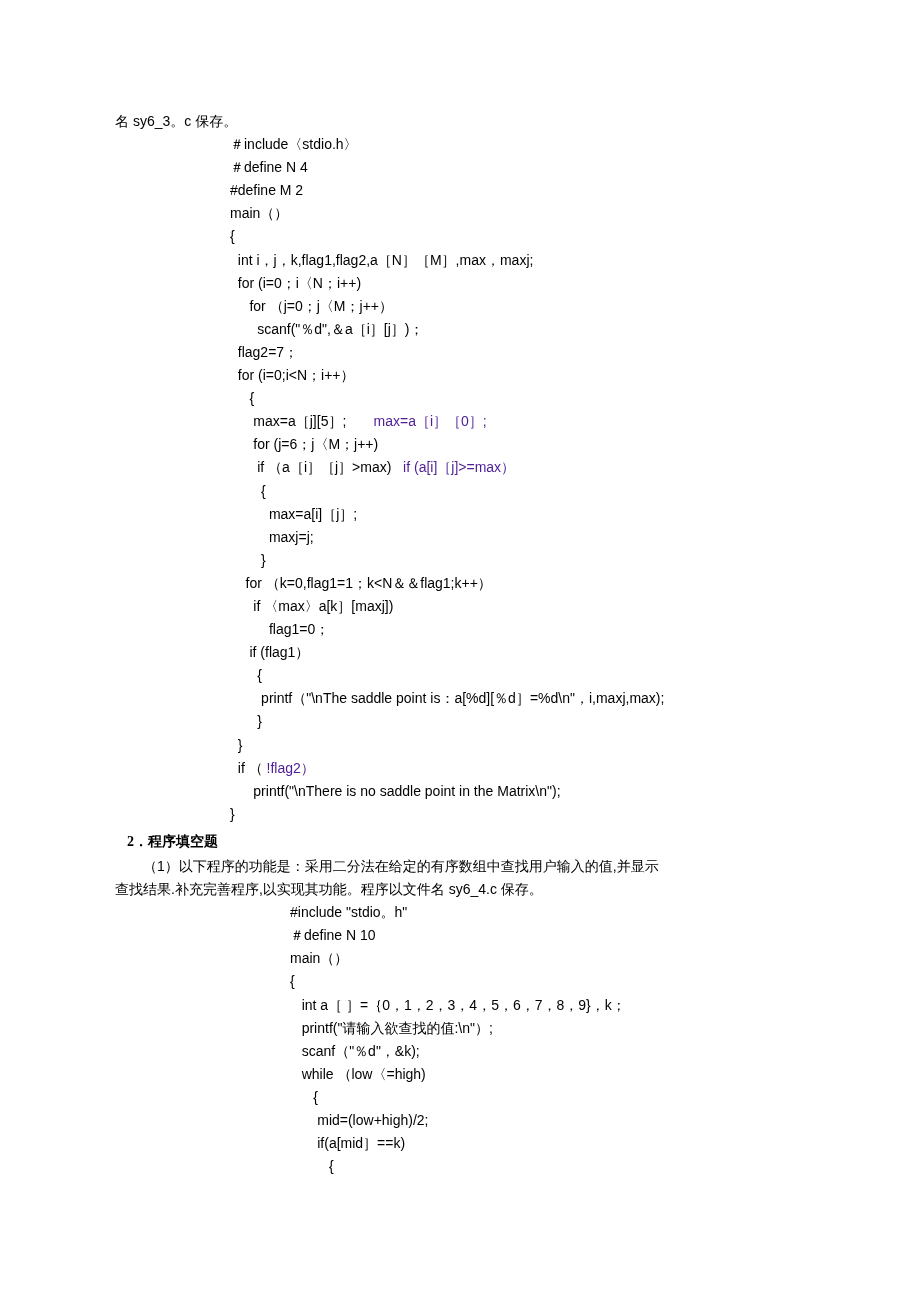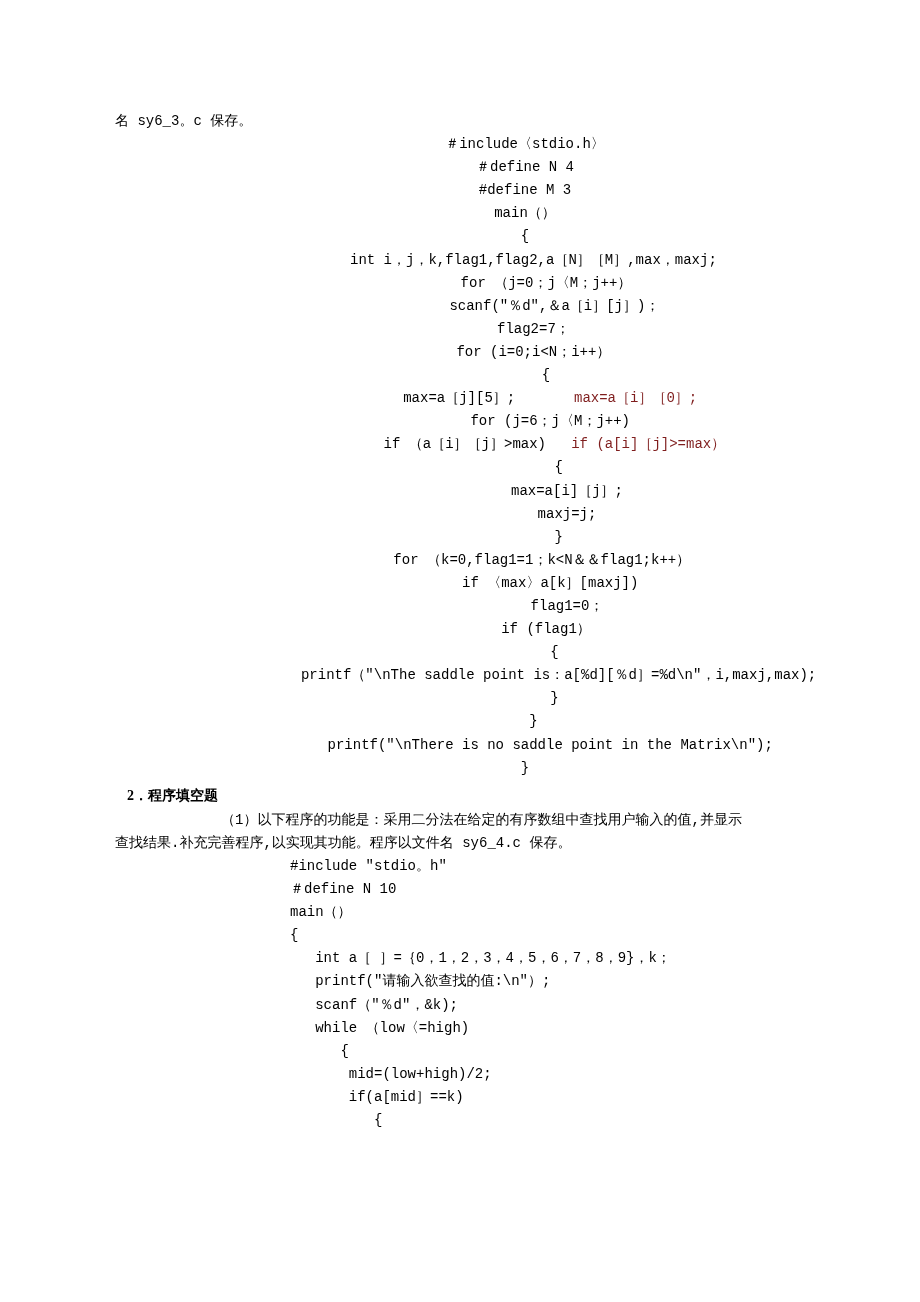--- a/index.html
+++ b/index.html
@@ -13,80 +13,81 @@
     }
     .page {
       width: 920px;
       min-height: 1302px;
       padding: 110px 100px 80px 115px;
       box-sizing: border-box;
       position: relative;
     }
     .line {
       white-space: pre;
-      font-family: Liberation Mono, monospace;
+      font-family: Liberation Sans, sans-serif;
     }
     .code-block {
       margin-left: 115px;
-      text-align: center;
     }
     .code-block2 {
       margin-left: 175px;
     }
     .red {
-      color: #7f1d1d;
+      color: #4c1d95;
     }
     .section-heading {
       font-weight: bold;
       margin-top: 4px;
       margin-bottom: 2px;
       margin-left: 12px;
     }
   </style>
 </head>
 <body>
 
 <div class="page">
 
   <div class="line">名 sy6_3。c 保存。</div>
 
   <div class="code-block">
     <div class="line">＃include〈stdio.h〉</div>
     <div class="line">＃define N 4</div>
-    <div class="line">#define M 3</div>
+    <div class="line">#define M 2</div>
     <div class="line">main（）</div>
     <div class="line">{</div>
     <div class="line">  int i，j，k,flag1,flag2,a［N］［M］,max，maxj;</div>
+    <div class="line">  for (i=0；i〈N；i++)</div>
     <div class="line">     for （j=0；j〈M；j++）</div>
     <div class="line">       scanf("％d",＆a［i］[j］)；</div>
     <div class="line">  flag2=7；</div>
     <div class="line">  for (i=0;i&lt;N；i++）</div>
     <div class="line">     {</div>
     <div class="line"><span>      max=a［j][5］;       </span><span class="red">max=a［i］［0］;</span></div>
     <div class="line">      for (j=6；j〈M；j++)</div>
     <div class="line"><span>       if （a［i］［j］&gt;max)   </span><span class="red">if (a[i]［j]&gt;=max）</span></div>
     <div class="line">        {</div>
     <div class="line">          max=a[i]［j］;</div>
     <div class="line">          maxj=j;</div>
     <div class="line">        }</div>
     <div class="line">    for （k=0,flag1=1；k&lt;N＆＆flag1;k++）</div>
     <div class="line">      if 〈max〉a[k］[maxj])</div>
     <div class="line">          flag1=0；</div>
     <div class="line">     if (flag1）</div>
     <div class="line">       {</div>
     <div class="line">        printf（"\nThe saddle point is：a[%d][％d］=%d\n"，i,maxj,max);</div>
     <div class="line">       }</div>
     <div class="line">  }</div>
+    <div class="line"><span>  if （ </span><span class="red">!flag2）</span></div>
     <div class="line">      printf("\nThere is no saddle point in the Matrix\n");</div>
     <div class="line">}</div>
   </div>
 
   <div class="section-heading">2．程序填空题</div>
 
-  <div class="line" style="margin-left:28px;text-align:center;">（1）以下程序的功能是：采用二分法在给定的有序数组中查找用户输入的值,并显示</div>
+  <div class="line" style="margin-left:28px;">（1）以下程序的功能是：采用二分法在给定的有序数组中查找用户输入的值,并显示</div>
   <div class="line">查找结果.补充完善程序,以实现其功能。程序以文件名 sy6_4.c 保存。</div>
 
   <div class="code-block2">
     <div class="line">#include "stdio。h"</div>
     <div class="line">＃define N 10</div>
     <div class="line">main（）</div>
     <div class="line">{</div>
     <div class="line">   int a［ ］=｛0，1，2，3，4，5，6，7，8，9}，k；</div>
     <div class="line">   printf("请输入欲查找的值:\n"）;</div>
     <div class="line">   scanf（"％d"，&amp;k);</div>

